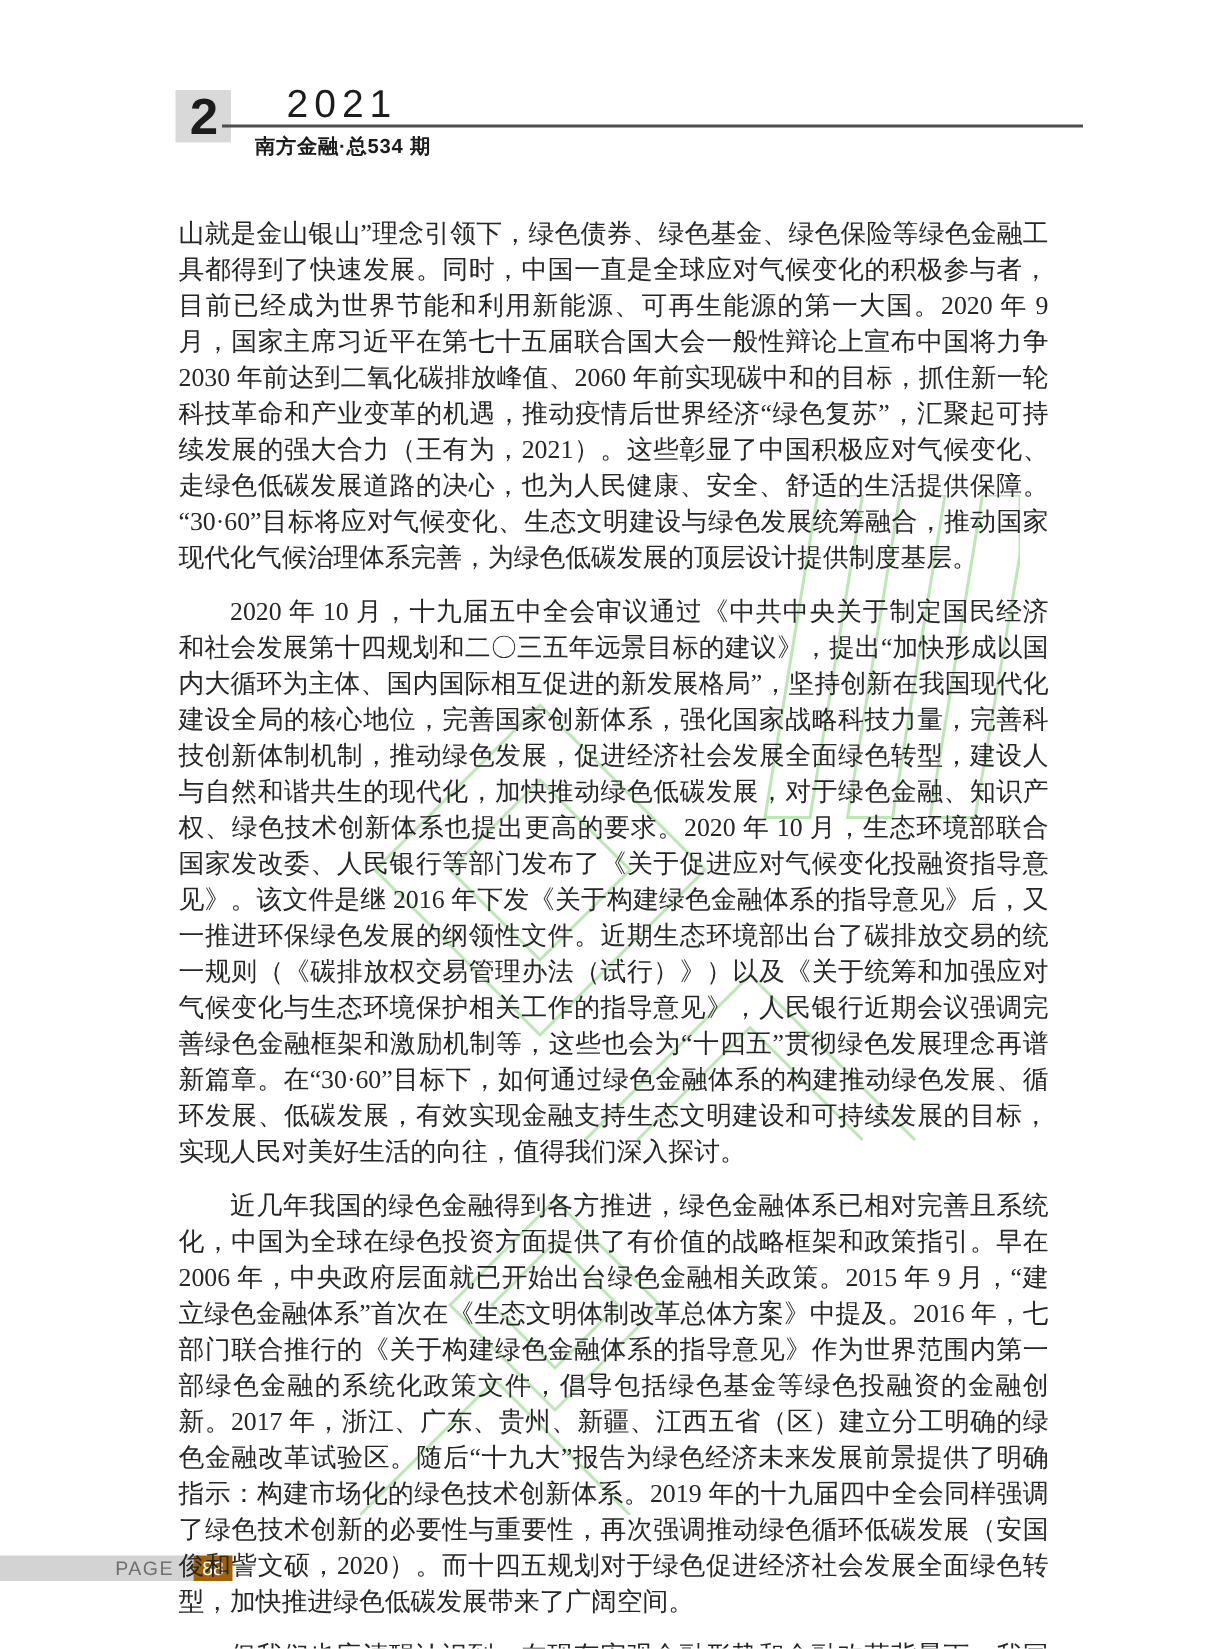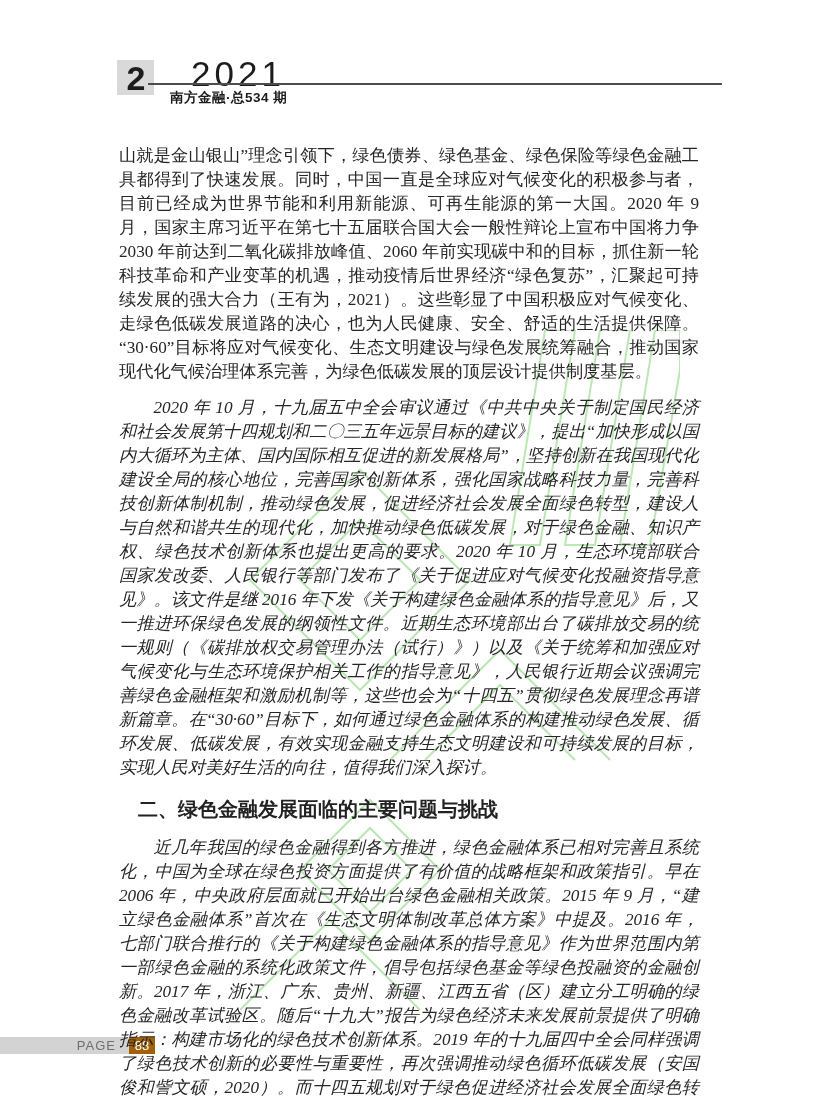--- a/index.html
+++ b/index.html
@@ -12,21 +12,21 @@
   .issue-box{
     position:absolute;left:117px;top:60px;width:37px;height:35px;
     background:#d9d9d9;display:flex;align-items:center;justify-content:center;
     font-family:"Liberation Sans","DejaVu Sans",sans-serif;
     font-size:34px;font-weight:700;color:#1c1c1c;line-height:1;
     letter-spacing:-1px;
   }
   .year{
     position:absolute;left:191px;top:56px;
     font-family:"Liberation Sans","DejaVu Sans",sans-serif;
-    font-size:35px;font-weight:400;color:#1c1c1c;letter-spacing:4px;line-height:1;
+    font-size:26px;font-weight:400;color:#1c1c1c;letter-spacing:4px;line-height:1;
   }
   .header-rule{
     position:absolute;left:148px;top:83px;width:574px;height:2px;background:#4d4d4d;
   }
   .journal-line{
     position:absolute;left:170px;top:89px;
     font-family:"Liberation Sans","DejaVu Sans",sans-serif;
     font-size:13.5px;font-weight:700;color:#1c1c1c;letter-spacing:0.5px;
   }
   
@@ -35,21 +35,21 @@
     z-index:0;pointer-events:none;
   }
   .watermark path{fill:none;stroke:#aee3a6;stroke-width:2;opacity:0.85;}
   
   .content{
     position:absolute;left:107px;top:132px;width:604px;z-index:1;
     font-size:17.2px;line-height:24px;color:#262626;
     text-align:justify;
   }
   .content p{margin:12px;}
-  .indent{text-indent:2em;font-style:italic;}
+  .indent{text-indent:2em;}
   .section-heading{
     margin:14px 0 12px 0;padding-left:31px;
     font-family:"Liberation Sans","DejaVu Sans",sans-serif;
     font-size:20px;font-weight:700;color:#222222;line-height:30px;
     text-align:left;
   }
   
   .footer-bar{
     position:absolute;left:0;top:1037px;width:129px;height:17px;
     background:#d3d3d3;display:flex;align-items:center;justify-content:flex-end;
@@ -87,21 +87,20 @@
 <div class="issue-box">
   <span>2</span>
 </div>
 <div class="year">2021</div>
 <div class="header-rule"></div>
 <div class="journal-line">南方金融·总534 期</div>
 
 <div class="content">
   <p>山就是金山银山”理念引领下，绿色债券、绿色基金、绿色保险等绿色金融工具都得到了快速发展。同时，中国一直是全球应对气候变化的积极参与者，目前已经成为世界节能和利用新能源、可再生能源的第一大国。2020 年 9 月，国家主席习近平在第七十五届联合国大会一般性辩论上宣布中国将力争 2030 年前达到二氧化碳排放峰值、2060 年前实现碳中和的目标，抓住新一轮科技革命和产业变革的机遇，推动疫情后世界经济“绿色复苏”，汇聚起可持续发展的强大合力（王有为，2021）。这些彰显了中国积极应对气候变化、走绿色低碳发展道路的决心，也为人民健康、安全、舒适的生活提供保障。“30·60”目标将应对气候变化、生态文明建设与绿色发展统筹融合，推动国家现代化气候治理体系完善，为绿色低碳发展的顶层设计提供制度基层。</p>
   <p class="indent">2020 年 10 月，十九届五中全会审议通过《中共中央关于制定国民经济和社会发展第十四规划和二〇三五年远景目标的建议》，提出“加快形成以国内大循环为主体、国内国际相互促进的新发展格局”，坚持创新在我国现代化建设全局的核心地位，完善国家创新体系，强化国家战略科技力量，完善科技创新体制机制，推动绿色发展，促进经济社会发展全面绿色转型，建设人与自然和谐共生的现代化，加快推动绿色低碳发展，对于绿色金融、知识产权、绿色技术创新体系也提出更高的要求。2020 年 10 月，生态环境部联合国家发改委、人民银行等部门发布了《关于促进应对气候变化投融资指导意见》。该文件是继 2016 年下发《关于构建绿色金融体系的指导意见》后，又一推进环保绿色发展的纲领性文件。近期生态环境部出台了碳排放交易的统一规则（《碳排放权交易管理办法（试行）》）以及《关于统筹和加强应对气候变化与生态环境保护相关工作的指导意见》，人民银行近期会议强调完善绿色金融框架和激励机制等，这些也会为“十四五”贯彻绿色发展理念再谱新篇章。在“30·60”目标下，如何通过绿色金融体系的构建推动绿色发展、循环发展、低碳发展，有效实现金融支持生态文明建设和可持续发展的目标，实现人民对美好生活的向往，值得我们深入探讨。</p>
-  <h2 class="section-heading">二、绿色金融发展面临的主要问题与挑战</h2>
   <p class="indent">近几年我国的绿色金融得到各方推进，绿色金融体系已相对完善且系统化，中国为全球在绿色投资方面提供了有价值的战略框架和政策指引。早在 2006 年，中央政府层面就已开始出台绿色金融相关政策。2015 年 9 月，“建立绿色金融体系”首次在《生态文明体制改革总体方案》中提及。2016 年，七部门联合推行的《关于构建绿色金融体系的指导意见》作为世界范围内第一部绿色金融的系统化政策文件，倡导包括绿色基金等绿色投融资的金融创新。2017 年，浙江、广东、贵州、新疆、江西五省（区）建立分工明确的绿色金融改革试验区。随后“十九大”报告为绿色经济未来发展前景提供了明确指示：构建市场化的绿色技术创新体系。2019 年的十九届四中全会同样强调了绿色技术创新的必要性与重要性，再次强调推动绿色循环低碳发展（安国俊和訾文硕，2020）。而十四五规划对于绿色促进经济社会发展全面绿色转型，加快推进绿色低碳发展带来了广阔空间。</p>
   <p class="indent">但我们也应清醒认识到，在现有宏观金融形势和金融改革背景下，我国的绿色发展仍面</p>
 </div>
 
 <div class="footer-bar">
   <span class="footer-label">PAGE</span>
 </div>
 <div class="footer-num-box">
   <span class="footer-number">88</span>
 </div>

